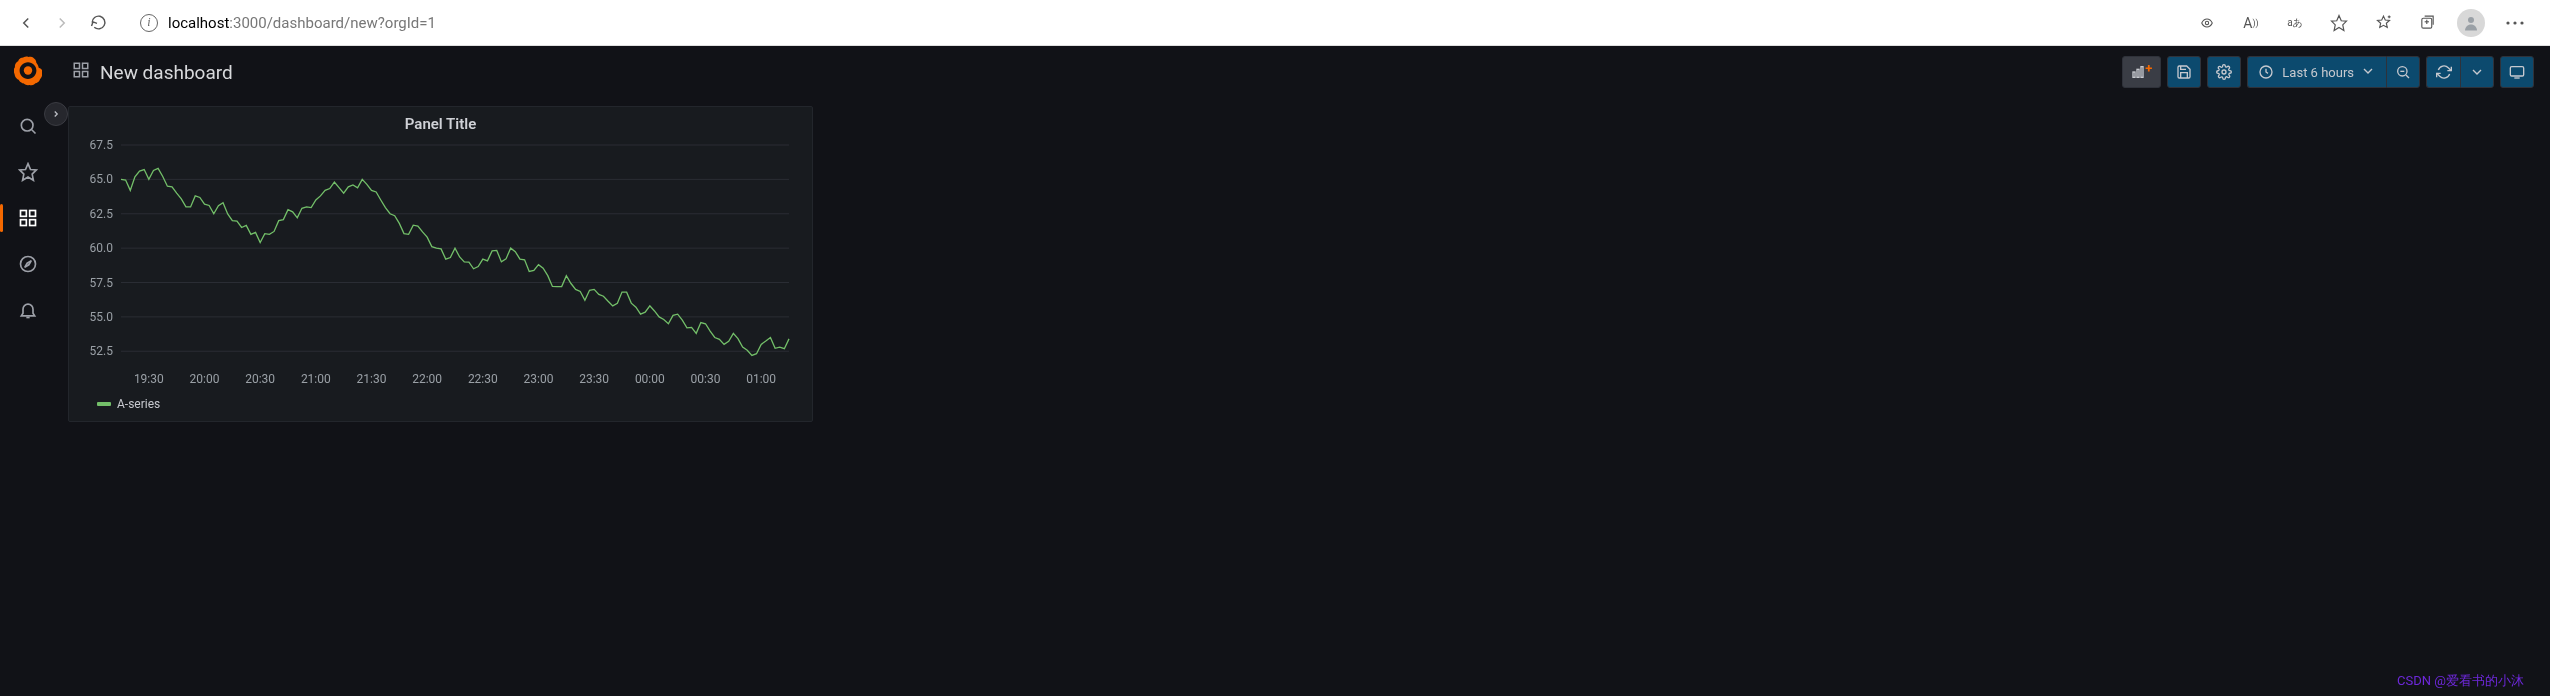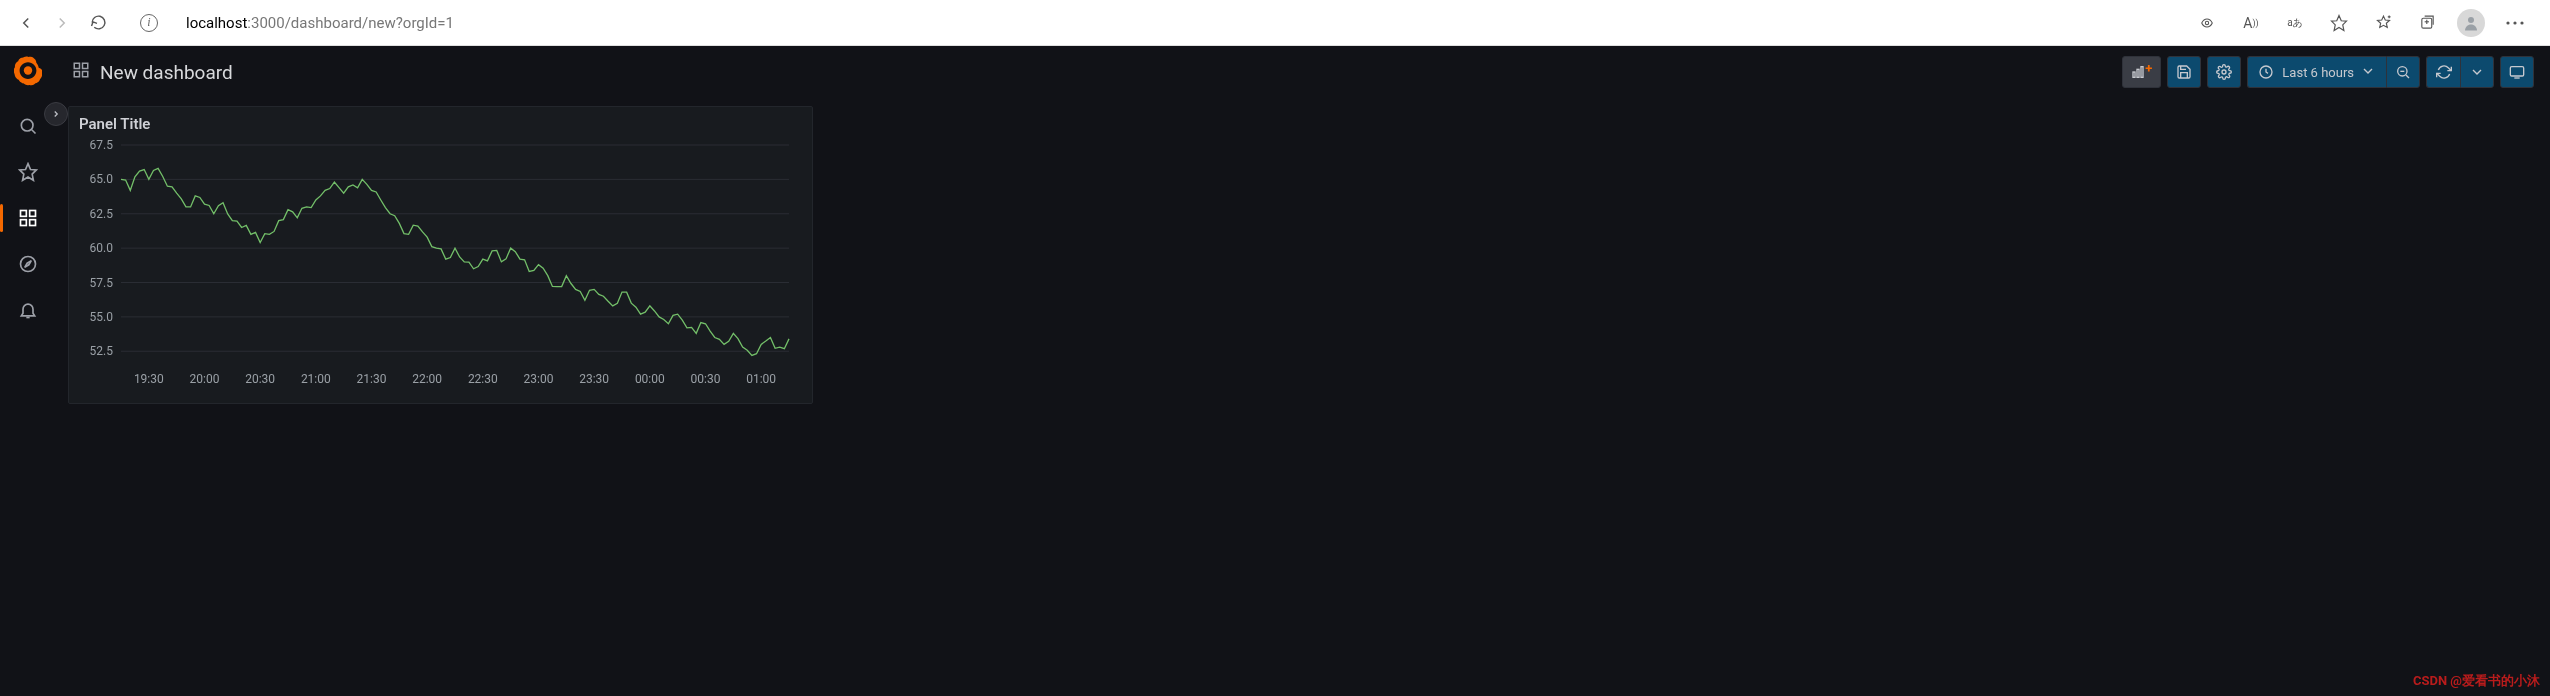--- a/index.html
+++ b/index.html
@@ -2,21 +2,21 @@
 <html><head>
 <meta charset="utf-8">
 <style>
   * { box-sizing: border-box; margin: 0; padding: 0; }
   html, body { width: 2550px; height: 696px; font-family: -apple-system, BlinkMacSystemFont, "Segoe UI", Roboto, sans-serif; overflow: hidden; }
   .browser-bar { height: 46px; background: #fff; display: flex; align-items: center; padding: 0 8px; border-bottom: 1px solid #e0e0e0; }
   .nav-btn { width: 36px; height: 36px; display: flex; align-items: center; justify-content: center; color: #555; cursor: pointer; border-radius: 4px; }
   .nav-btn.disabled { color: #bbb; }
   .address-box { flex: 1; height: 32px; display: flex; align-items: center; margin-left: 12px; margin-right: 12px; border-radius: 16px; padding: 0 12px; }
   .info-icon { width: 18px; height: 18px; border: 1px solid #666; border-radius: 50%; display: flex; align-items: center; justify-content: center; font-size: 12px; color: #666; margin-right: 10px; font-family: Georgia, serif; font-style: italic; }
-  .url-text { font-size: 15px; color: #333; margin-left: 18px; }
+  .url-text { font-size: 15px; color: #333; }
   .url-text .host { color: #000; }
   .url-text .path { color: #777; }
   .right-icons { display: flex; align-items: center; gap: 6px; padding-right: 8px; }
   .right-icons .icon { width: 38px; height: 36px; display: flex; align-items: center; justify-content: center; color: #555; cursor: pointer; border-radius: 4px; font-size: 16px; }
   .avatar { width: 28px; height: 28px; border-radius: 50%; background: #d8d8d8; display: flex; align-items: center; justify-content: center; }
 
   .app { display: flex; height: calc(100% - 46px); background: #111217; }
   .sidebar { width: 56px; background: #111217; display: flex; flex-direction: column; align-items: center; padding-top: 8px; position: relative; }
   .logo { width: 34px; height: 34px; display: flex; align-items: center; justify-content: center; margin-bottom: 18px; }
   .side-item { width: 40px; height: 40px; display: flex; align-items: center; justify-content: center; color: #9da0a8; cursor: pointer; border-radius: 3px; margin-bottom: 6px; position: relative; }
@@ -34,27 +34,27 @@
   .tb-btn.active { background: #3a3d45; }
   .tb-btn svg { width: 16px; height: 16px; }
   .tb-btn .chev { margin-left: 6px; }
   .time-pick { gap: 0; }
   .time-pick .tb-seg { border-radius: 0; border-right: none; }
   .time-pick .tb-seg:first-child { border-top-left-radius: 3px; border-bottom-left-radius: 3px; }
   .time-pick .tb-seg:last-child { border-top-right-radius: 3px; border-bottom-right-radius: 3px; border-right: 1px solid #2f323a; }
 
   .panel-area { padding: 8px 12px; }
   .panel { width: 745px; background: #181b1f; border: 1px solid #23262c; border-radius: 2px; padding: 8px 10px 10px; }
-  .panel-title { text-align: left; color: #cfd1d6; font-size: 15px; font-weight: 600; margin-bottom: 6px; }
+  .panel-title { text-align: center; color: #cfd1d6; font-size: 15px; font-weight: 600; margin-bottom: 6px; }
   .chart-wrap { position: relative; width: 100%; }
   svg.chart text { fill: #9aa0a6; font-size: 12px; }
   .legend { display: flex; align-items: center; gap: 6px; margin-top: 4px; padding-left: 18px; }
   .legend-swatch { width: 14px; height: 4px; background: #73bf69; border-radius: 1px; }
   .legend-label { color: #c7c9cf; font-size: 12px; }
-  .watermark { position: absolute; right: 10px; bottom: 6px; color: #b91c1c; font-size: 13px; font-weight: bold; }
+  .watermark { position: absolute; right: 26px; bottom: 6px; color: #6d28d9; font-size: 13px; }
 </style>
 </head>
 <body>
 
 <div class="browser-bar">
   <div class="nav-btn">
     <svg width="18" height="18" viewBox="0 0 24 24" fill="none" stroke="currentColor" stroke-width="2">
         <polyline points="15 18 9 12 15 6"></polyline>
       </svg>
   </div>
@@ -272,18 +272,22 @@
               <text x="348.16666666666663" y="244" text-anchor="middle">22:00</text>
               <text x="403.8333333333333" y="244" text-anchor="middle">22:30</text>
               <text x="459.5" y="244" text-anchor="middle">23:00</text>
               <text x="515.1666666666667" y="244" text-anchor="middle">23:30</text>
               <text x="570.8333333333333" y="244" text-anchor="middle">00:00</text>
               <text x="626.5" y="244" text-anchor="middle">00:30</text>
               <text x="682.1666666666667" y="244" text-anchor="middle">01:00</text>
               <path d="M 42 40.375 L 46.638888888888886 41.09968653549386 L 51.27777777777778 51.37499999999996 L 55.91666666666667 37.819367283950456 L 60.55555555555556 32.12500000000008 L 65.19444444444444 30.570008680555517 L 69.83333333333333 40.375 L 74.47222222222223 31.535638503086346 L 79.11111111111111 29.37500000000004 L 83.75 37.54611786265427 L 88.38888888888889 47.25 L 93.02777777777777 47.952141203703604 L 97.66666666666666 54.125 L 102.30555555555554 59.81273630401233 L 106.94444444444444 67.875 L 111.58333333333333 67.89526427469141 L 116.22222222222221 56.87500000000004 L 120.86111111111111 58.487919560185205 L 125.5 65.12499999999996 L 130.13888888888889 66.46222993827159 L 134.77777777777777 74.75 L 139.41666666666666 66.6480565200618 L 144.05555555555554 63.75000000000004 L 148.69444444444443 74.89609375000006 L 153.33333333333331 81.625 L 157.97222222222223 82.07786940586423 L 162.61111111111111 88.5 L 167.25 86.39824459876547 L 171.88888888888889 95.375 L 176.52777777777777 93.3954137731481 L 181.16666666666669 103.62500000000001 L 185.80555555555554 94.62840470679006 L 190.44444444444443 95.375 L 195.08333333333331 92.42707851080245 L 199.72222222222223 81.625 L 204.36111111111111 80.6421296296297 L 209 70.62500000000004 L 213.63888888888889 72.83258584104941 L 218.27777777777777 78.87499999999996 L 222.91666666666669 69.26580825617285 L 227.55555555555557 67.875 L 232.19444444444446 68.60499131944442 L 236.83333333333334 61 L 241.47222222222223 56.909162808641916 L 246.11111111111111 51.37499999999996 L 250.75 49.57068383487663 L 255.38888888888889 43.12500000000004 L 260.02777777777777 48.69024884259254 L 264.66666666666663 54.125 L 269.30555555555554 47.889385609567924 L 273.94444444444446 45.87500000000008 L 278.58333333333337 48.810455246913634 L 283.22222222222223 40.375 L 287.8611111111111 45.304152199074096 L 292.5 51.37499999999996 L 297.1388888888889 52.992004243827225 L 301.77777777777777 61 L 306.41666666666663 68.70387249228394 L 311.05555555555554 74.75 L 315.69444444444446 76.66545138888894 L 320.33333333333337 84.37500000000004 L 324.9722222222223 94.56076871141981 L 329.61111111111114 95.375 L 334.25 86.21968557098769 L 338.88888888888886 87.12499999999999 L 343.5277777777777 92.93039641203697 L 348.16666666666663 98.12500000000004 L 352.80555555555554 107.62692901234566 L 357.44444444444446 109.125 L 362.08333333333337 109.9516444830247 L 366.72222222222223 120.12499999999996 L 371.3611111111111 118.50523726851847 L 376 109.125 L 380.6388888888889 117.97173514660497 L 385.27777777777777 122.875 L 389.91666666666663 123.05599922839502 L 394.55555555555554 129.75 L 399.19444444444446 127.60872395833333 L 403.8333333333333 120.12499999999996 L 408.47222222222223 121.81393711419749 L 413.11111111111114 111.87500000000004 L 417.75 111.4389998070988 L 422.38888888888886 122.875 L 427.02777777777777 119.89710648148147 L 431.6666666666667 109.125 L 436.30555555555554 112.62228491512346 L 440.94444444444446 120.12499999999996 L 445.58333333333337 120.81939621913575 L 450.22222222222223 132.50000000000006 L 454.8611111111111 131.464134837963 L 459.5 125.62500000000004 L 464.1388888888889 129.24052854938273 L 468.77777777777777 136.625 L 473.41666666666663 147.41593846450613 L 478.05555555555554 147.62499999999997 L 482.69444444444446 147.5285590277778 L 487.3333333333333 136.625 L 491.97222222222223 144.5124180169753 L 496.61111111111114 150.375 L 501.25 152.38487654320986 L 505.88888888888886 161.37499999999997 L 510.5277777777778 151.2466290509259 L 515.1666666666667 150.375 L 519.8055555555557 155.34420331790122 L 524.4444444444445 157.25 L 529.0833333333333 162.19496045524693 L 533.7222222222222 166.87500000000003 L 538.3611111111111 164.27459490740748 L 543 153.12500000000003 L 547.6388888888889 153.14213445216052 L 552.2777777777778 164.125 L 556.9166666666667 168.2524402006173 L 561.5555555555555 175.12499999999997 L 566.1944444444443 173.2062065972222 L 570.8333333333333 166.87500000000003 L 575.4722222222222 171.9374614197531 L 580.1111111111111 177.875 L 584.75 180.52606577932104 L 589.3888888888889 184.75 L 594.0277777777778 176.32271412037036 L 598.6666666666667 175.12499999999997 L 603.3055555555557 181.13643422067895 L 607.9444444444445 188.87499999999997 L 612.5833333333334 188.35958719135803 L 617.2222222222223 194.37500000000003 L 621.8611111111111 183.5928674768519 L 626.5 184.75 L 631.1388888888889 192.0828028549383 L 635.7777777777777 198.5 L 640.4166666666666 200.3467544367284 L 645.0555555555555 205.375 L 649.6944444444443 202.23541666666668 L 654.3333333333333 194.37500000000003 L 658.9722222222222 199.6203173225309 L 663.6111111111111 208.12500000000003 L 668.25 211.33131751543215 L 672.8888888888889 216.37499999999997 L 677.5277777777778 214.71911168981484 L 682.1666666666667 205.375 L 686.8055555555557 202.03022762345677 L 691.4444444444445 198.5 L 696.0833333333334 209.28202642746913 L 700.7222222222223 208.12500000000003 L 705.3611111111111 209.70020254629642 L 710 199.87500000000003" fill="none" stroke="#73bf69" stroke-width="1.3"></path>
             </svg>
         </div>
+        <div class="legend">
+          <span class="legend-swatch"></span>
+          <span class="legend-label">A-series</span>
+        </div>
       </div>
     </div>
   </div>
 </div>
 
 <div class="watermark">CSDN @爱看书的小沐</div>
 
 </body></html>

